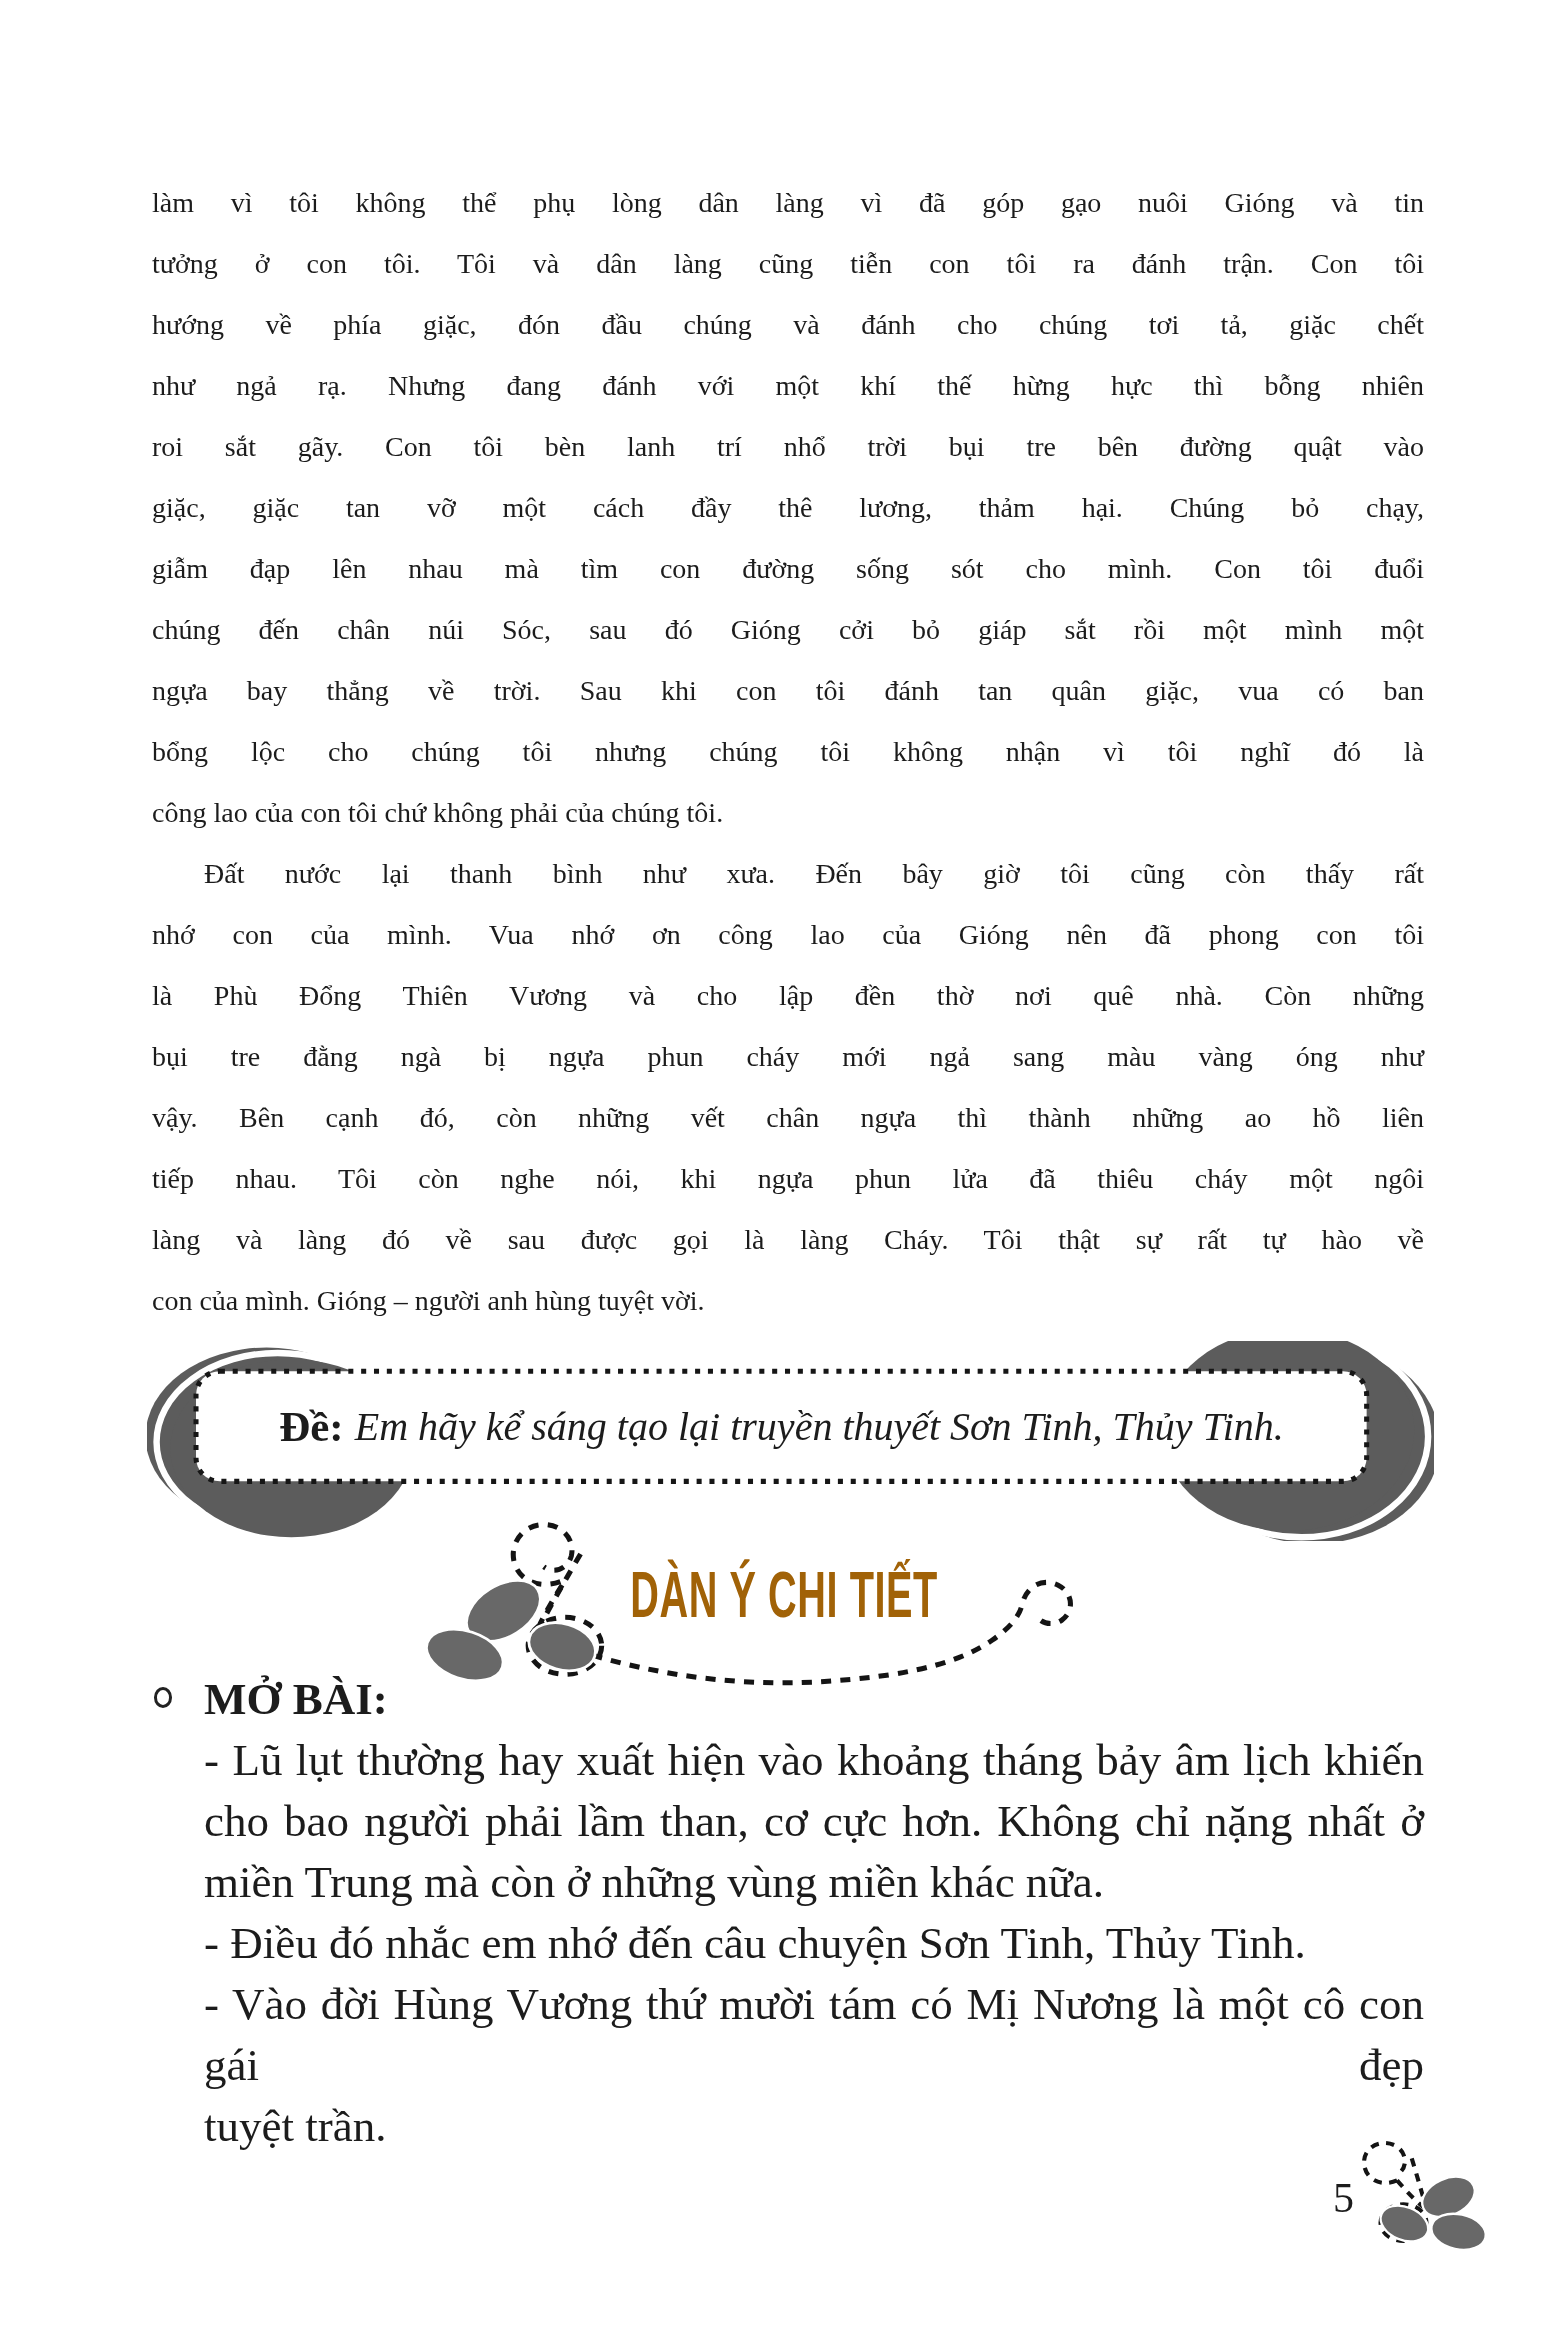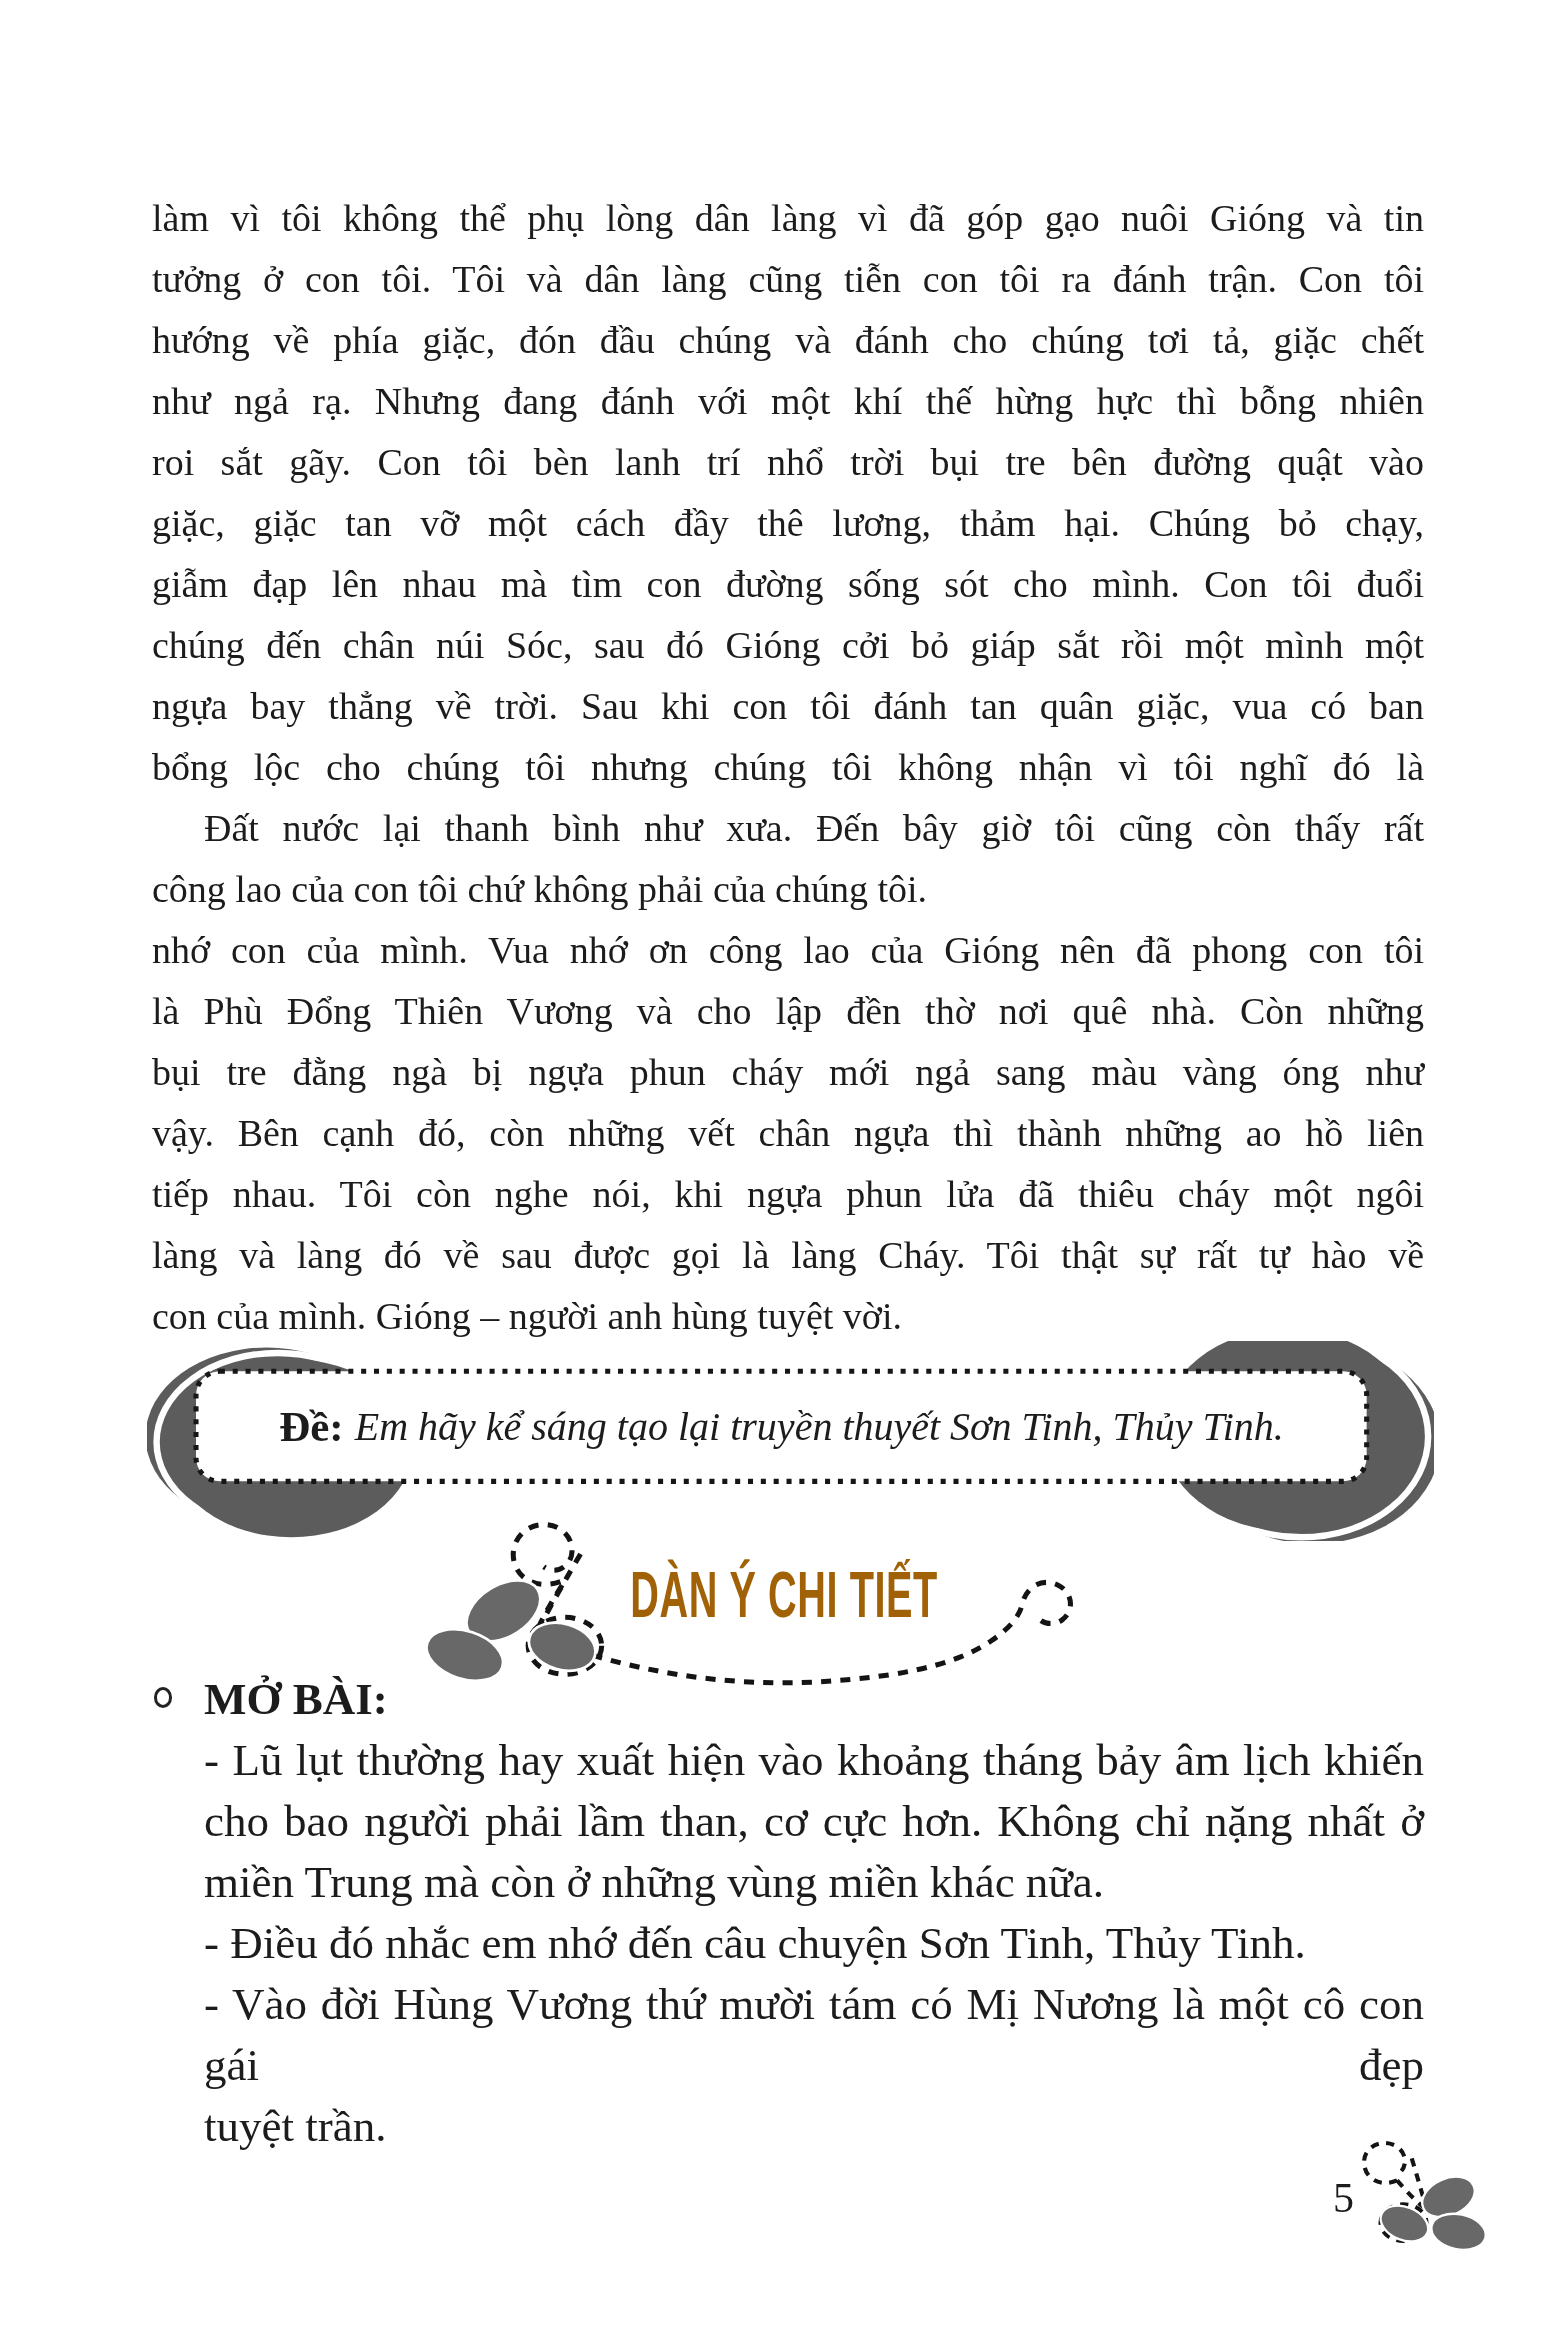--- a/index.html
+++ b/index.html
@@ -12,22 +12,22 @@
   #page{
     position:relative;
     width:1568px;height:2351px;
     background:var(--paper);
     overflow:hidden;
     font-family:"Liberation Serif", serif;
     color:var(--ink);
   }
   
   #story{
-    position:absolute;left:152px;top:188px;width:1272px;
-    font-size:38px;line-height:61px;
+    position:absolute;left:152px;top:172px;width:1272px;
+    font-size:28px;line-height:61px;
   }
   .line{text-align:justify;text-align-last:justify;}
   .line.last{text-align-last:left;}
   .line.indent{text-indent:52px;}
   
   #prompt-box{position:absolute;left:147px;top:1341px;width:1287px;height:200px;}
   #prompt-box svg{position:absolute;left:0;top:0;}
   #prompt-text{
     position:absolute;left:55px;top:31px;width:1159px;height:108px;
     display:flex;align-items:center;justify-content:center;gap:11px;
@@ -75,22 +75,22 @@
       <div class="line">làm vì tôi không thể phụ lòng dân làng vì đã góp gạo nuôi Gióng và tin</div>
       <div class="line">tưởng ở con tôi. Tôi và dân làng cũng tiễn con tôi ra đánh trận. Con tôi</div>
       <div class="line">hướng về phía giặc, đón đầu chúng và đánh cho chúng tơi tả, giặc chết</div>
       <div class="line">như ngả rạ. Nhưng đang đánh với một khí thế hừng hực thì bỗng nhiên</div>
       <div class="line">roi sắt gãy. Con tôi bèn lanh trí nhổ trời bụi tre bên đường quật vào</div>
       <div class="line">giặc, giặc tan vỡ một cách đầy thê lương, thảm hại. Chúng bỏ chạy,</div>
       <div class="line">giẫm đạp lên nhau mà tìm con đường sống sót cho mình. Con tôi đuổi</div>
       <div class="line">chúng đến chân núi Sóc, sau đó Gióng cởi bỏ giáp sắt rồi một mình một</div>
       <div class="line">ngựa bay thẳng về trời. Sau khi con tôi đánh tan quân giặc, vua có ban</div>
       <div class="line">bổng lộc cho chúng tôi nhưng chúng tôi không nhận vì tôi nghĩ đó là</div>
+      <div class="line last">công lao của con tôi chứ không phải của chúng tôi.</div>
       <div class="line indent">Đất nước lại thanh bình như xưa. Đến bây giờ tôi cũng còn thấy rất</div>
-      <div class="line last">công lao của con tôi chứ không phải của chúng tôi.</div>
       <div class="line">nhớ con của mình. Vua nhớ ơn công lao của Gióng nên đã phong con tôi</div>
       <div class="line">là Phù Đổng Thiên Vương và cho lập đền thờ nơi quê nhà. Còn những</div>
       <div class="line">bụi tre đằng ngà bị ngựa phun cháy mới ngả sang màu vàng óng như</div>
       <div class="line">vậy. Bên cạnh đó, còn những vết chân ngựa thì thành những ao hồ liên</div>
       <div class="line">tiếp nhau. Tôi còn nghe nói, khi ngựa phun lửa đã thiêu cháy một ngôi</div>
       <div class="line">làng và làng đó về sau được gọi là làng Cháy. Tôi thật sự rất tự hào về</div>
       <div class="line last">con của mình. Gióng – người anh hùng tuyệt vời.</div>
     </div>
 
   <div id="prompt-box">

